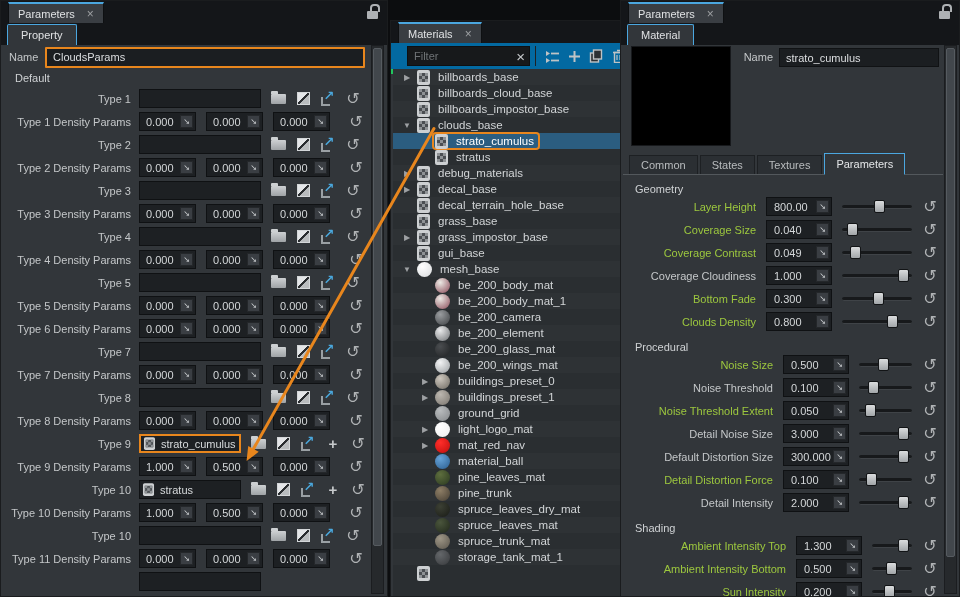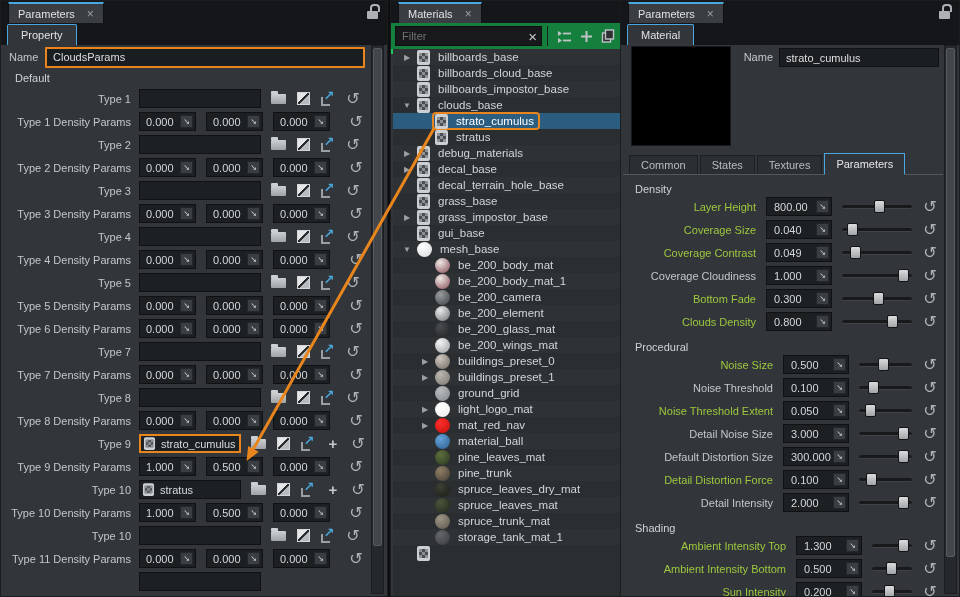--- a/index.html
+++ b/index.html
@@ -5,21 +5,21 @@
   html,body{margin:0;padding:0;}
   body{
     position:relative;width:960px;height:597px;overflow:hidden;
     background:#0c0d0f;
     font-family:"Liberation Sans","DejaVu Sans",sans-serif;
     font-size:11px;color:#c6c9cb;
     -webkit-font-smoothing:antialiased;
   }
   .panel{position:absolute;top:0;bottom:0;background:#32363a;border:1px solid #1a1c1e;box-sizing:border-box;}
   #panel-left{left:0;width:388px;}
-  #panel-mid{left:390px;width:256px;}
+  #panel-mid{left:390px;width:256px;margin-top:20px;}
   #panel-right{left:620px;width:340px;}
 
   
   .tabbar{position:relative;height:22px;background:#141619;display:flex;align-items:flex-end;}
   .tab{height:19px;margin-left:7px;padding:0 9px;background:#3a3e43;border-top:2px solid var(--blue);
        border-left:1px solid #0e1012;border-right:1px solid #0e1012;
        display:flex;align-items:center;gap:12px;color:#e0e2e4;cursor:default;}
   .tab .close{color:#9da0a3;font-size:12px;line-height:1;}
   .lockbtn{position:absolute;right:7px;top:3px;width:14px;height:16px;}
   .lock-body{position:absolute;left:1px;bottom:1px;width:11px;height:8px;background:#aeb1b4;border-radius:1px;}
@@ -73,21 +73,21 @@
   .icon-reset::before{content:"↺";font-family:"DejaVu Sans",sans-serif;font-size:16px;color:#b0b3b5;line-height:1;}
   
   .doc{width:13px;height:15px;border-radius:2px;background:#cdd0d2;position:relative;flex:none;}
   .doc::after{content:"";position:absolute;left:2px;right:2px;top:3px;bottom:3px;background-color:#8e9295;
      background-image:linear-gradient(45deg,#4a4e52 25%,transparent 25%,transparent 75%,#4a4e52 75%),
                       linear-gradient(45deg,#4a4e52 25%,transparent 25%,transparent 75%,#4a4e52 75%);
      background-size:6px 6px;background-position:0 0,3px 3px;}
   .doc.small{transform:scale(.85);}
 
   
-  .toolbar{height:26px;display:flex;align-items:center;padding:0 4px;background:#15803d;border-bottom:5px solid #22c55e;}
+  .toolbar{height:26px;display:flex;align-items:center;padding:0 16px;background:#0369a1;border-bottom:5px solid #22c55e;}
   .filter-input{flex:1;height:18px;background:#17191b;border:1px solid #0e1012;display:flex;align-items:center;padding:0 4px 0 6px;}
   .filter-input .ph{color:#6f7376;flex:1;}
   .filter-input .clear{color:#c6c9cb;font-size:15px;line-height:1;}
   .tbtn{width:22px;height:20px;display:flex;align-items:center;justify-content:center;flex:none;}
   .tbtn svg{display:block;}
   .tool-group{display:flex;margin-left:5px;padding-left:5px;border-left:1px solid #1e2124;}
   #mat-tree{position:absolute;top:48px;left:2px;right:16px;bottom:0;overflow:hidden;background:#2a2e31;}
   #mid-scroll{top:48px;right:3px;bottom:2px;}
   .trow{display:flex;align-items:center;height:16px;position:relative;color:#d2d5d7;font-size:11.5px;}
   .trow:nth-child(odd){background:rgba(255,255,255,0.02);}
@@ -888,21 +888,21 @@
   <span class="ptab">Common</span>
 
   <span class="ptab">States</span>
 
   <span class="ptab">Textures</span>
 
   <span class="ptab active">Parameters</span>
 </div>
     <div id="rp-sections">
   <div class="psection sec-0">
-    <div class="sec-title">Density</div>
+    <div class="sec-title">Geometry</div>
     <div class="sec-rows">
   <div class="prow">
     <span class="plbl green">Layer Height</span>
     <span class="field pfield">
       <span class="val">800.00</span>
       <span class="scrub"></span>
     </span>
     <span class="pslider">
       <span class="strack"></span>
       <span class="sthumb" style="left: calc(55% - 6.1px);"></span>

